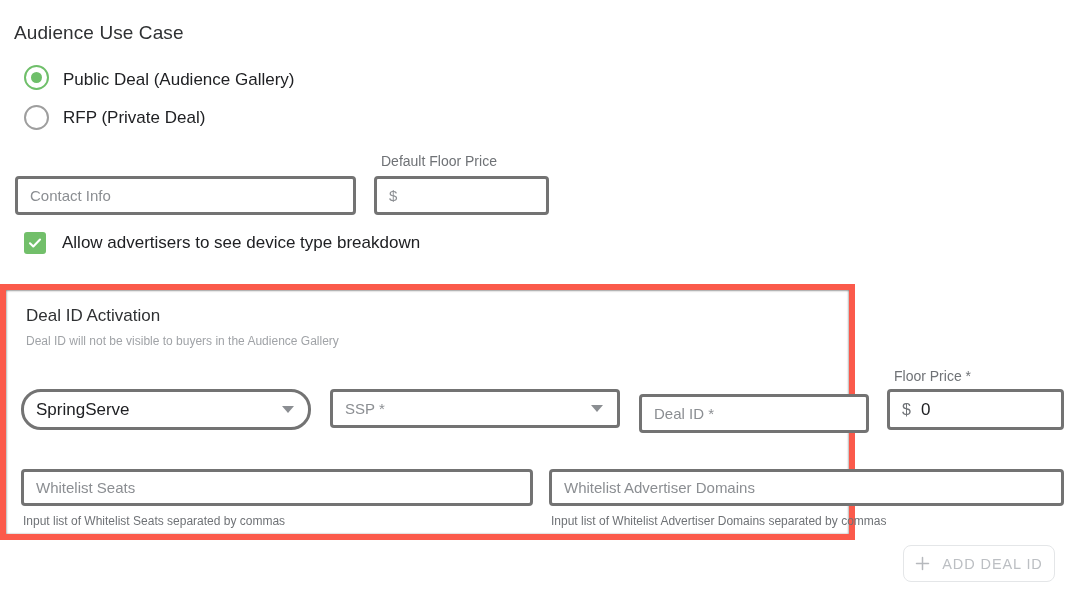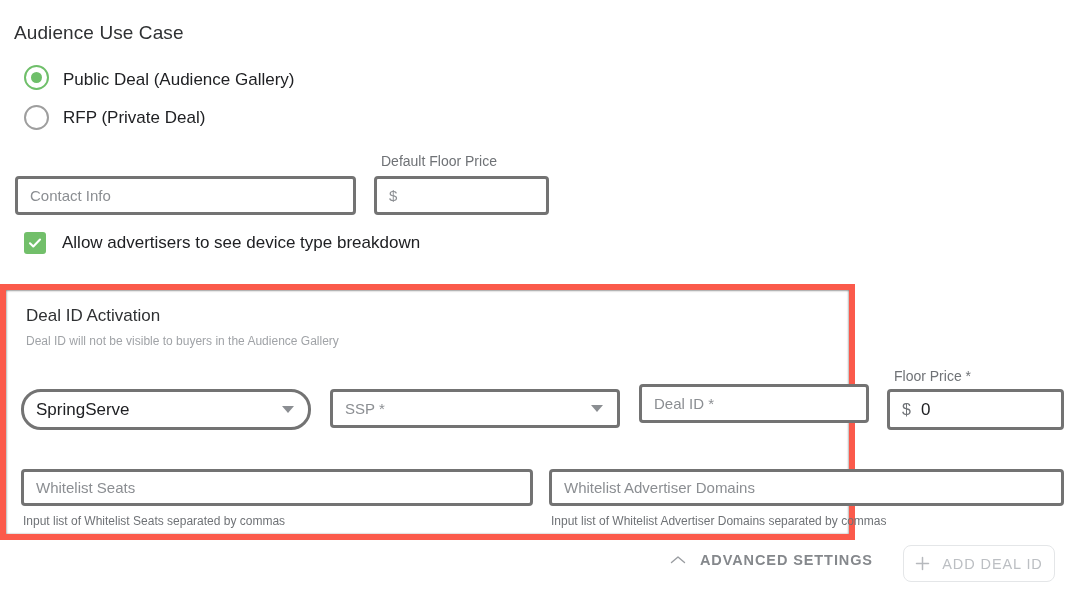--- a/index.html
+++ b/index.html
@@ -88,21 +88,21 @@
   #ad-server {
     left: 15px; top: 99px; width: 290px; height: 41px;
     justify-content: space-between;
     border-radius: 20px;
   }
   #ad-server .val { padding-left: 12px; font-size: 17px; }
   #ssp {
     left: 324px; top: 99px; width: 290px; height: 39px;
     justify-content: space-between;
   }
-  #deal-id { left: 633px; top: 94px; width: 230px; height: 39px; }
+  #deal-id { left: 633px; top: 104px; width: 230px; height: 39px; }
   #floor-price-label { left: 888px; top: 78px; }
   #floor-price { left: 881px; top: 99px; width: 177px; height: 41px; }
   #floor-price .dollar { font-size: 16px; color: #6f7276; padding-left: 12px; }
   #floor-price .amount { font-size: 17px; color: #202124; padding-left: 10px; }
 
   .caret {
     width: 0; height: 0; margin-right: 14px;
     border-left: 6px solid transparent; border-right: 6px solid transparent;
     border-top: 7px solid #8b8e92;
   }
@@ -202,28 +202,20 @@
       <div id="whitelist-seats-hint">Input list of Whitelist Seats separated by commas</div>
 
       <div class="field" id="whitelist-domains">
         <span class="ph">Whitelist Advertiser Domains</span>
       </div>
       <div id="whitelist-domains-hint">Input list of Whitelist Advertiser Domains separated by commas</div>
 
     </div>
   </div>
 
-  <div class="advanced-settings">
-    <span>
-      <svg class="chev-up" width="16" height="10" viewBox="0 0 16 10" aria-hidden="true">
-        <path d="M1.5 7.5 L8 2 L14.5 7.5" fill="none" stroke="#9a9da1" stroke-width="1.4" stroke-linecap="round" stroke-linejoin="round"></path>
-      </svg>
-    </span>
-    <span class="advanced-label">ADVANCED SETTINGS</span>
-  </div>
 
   <div class="add-deal-btn">
     <span>
       <svg class="plus" width="15" height="15" viewBox="0 0 15 15" aria-hidden="true">
         <path d="M7.5 1.5 L7.5 13.5 M1.5 7.5 L13.5 7.5" fill="none" stroke="#b6b9bd" stroke-width="1.5" stroke-linecap="round"></path>
       </svg>
     </span>
     <span class="add-deal-label">ADD DEAL ID</span>
   </div>
 

